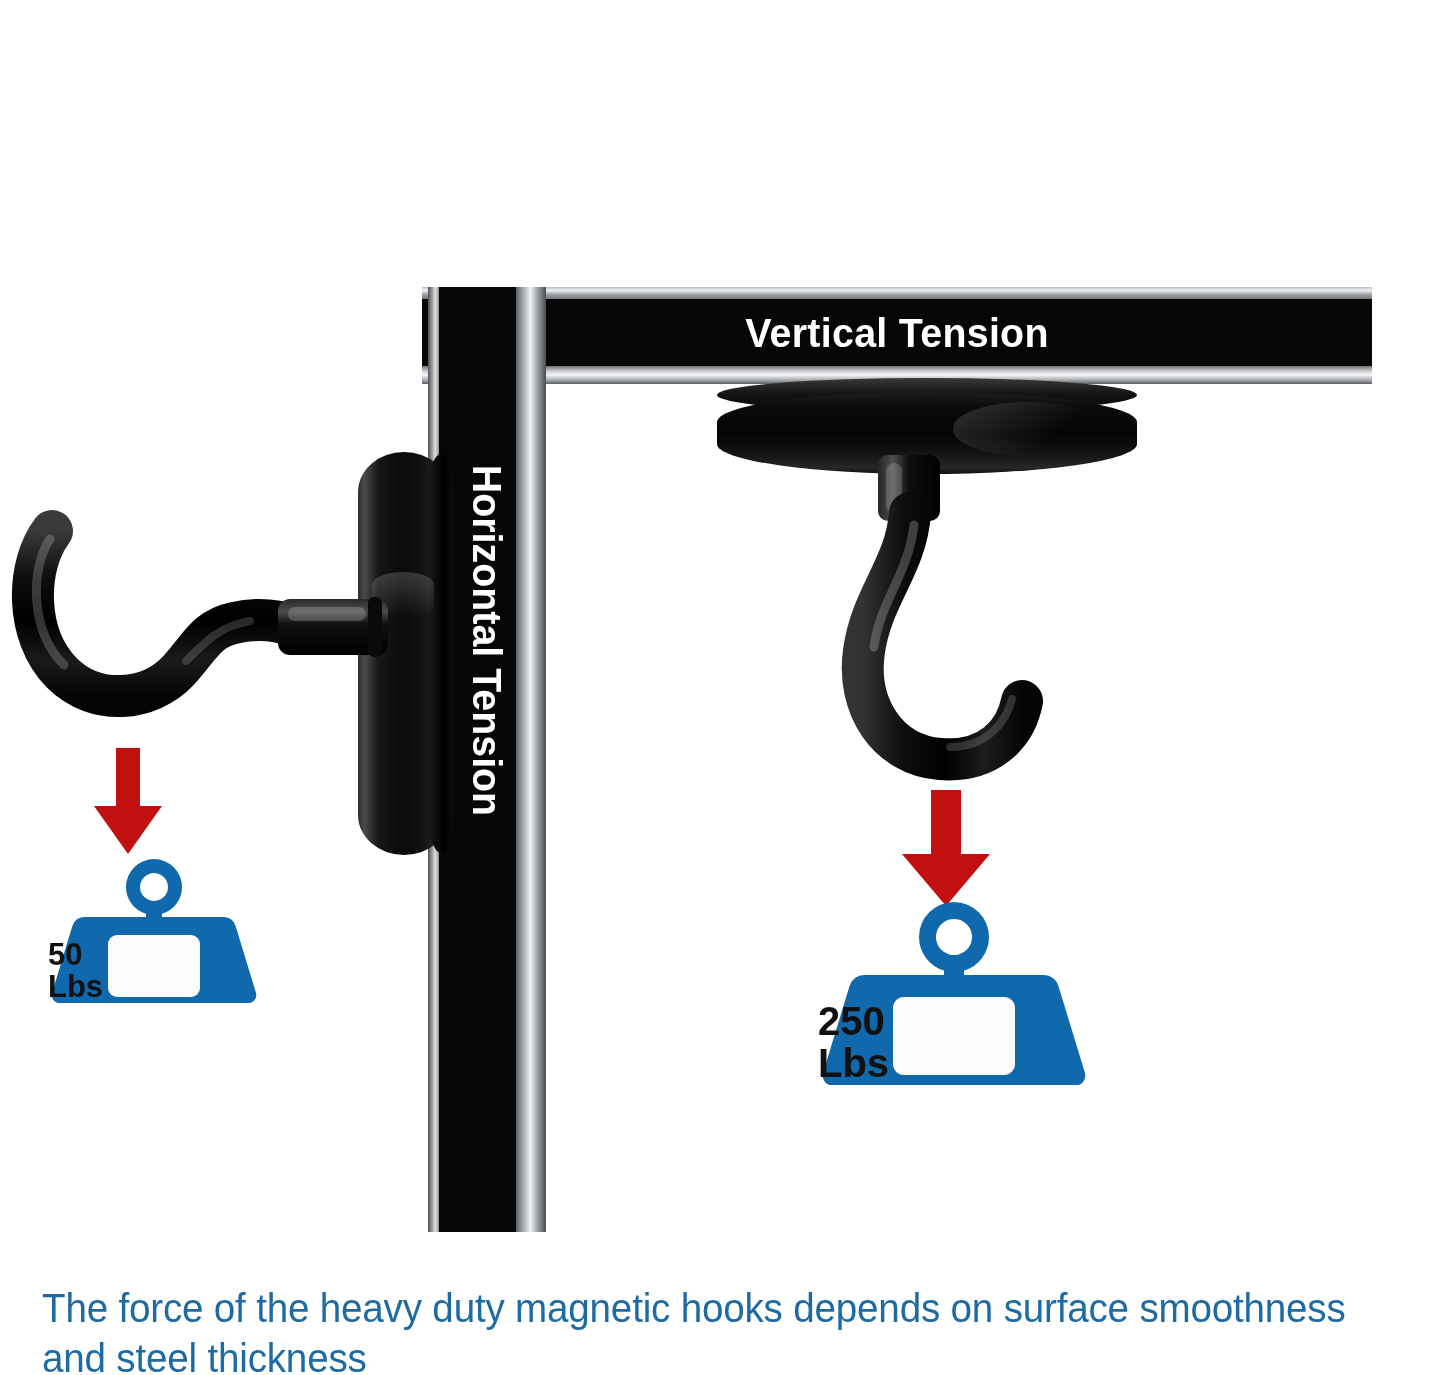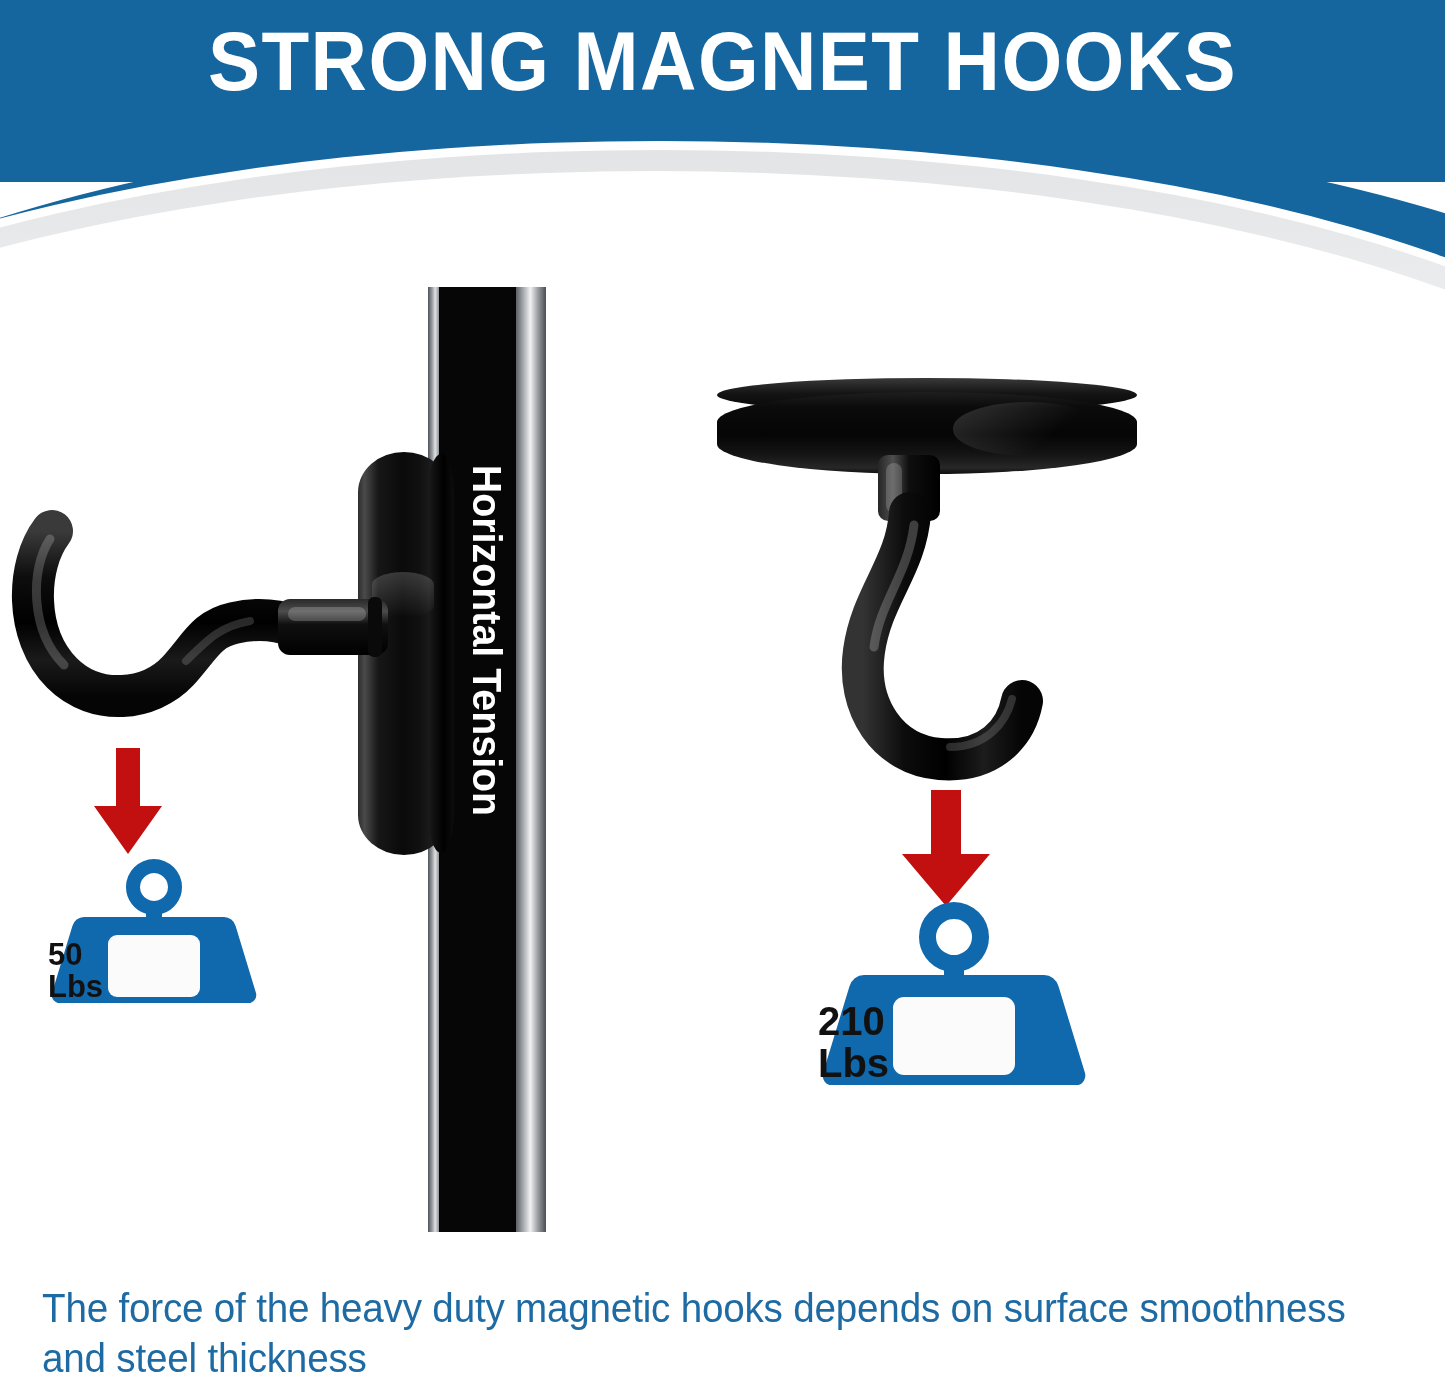--- a/index.html
+++ b/index.html
@@ -299,29 +299,27 @@
     letter-spacing: -0.2px;
     transform: scaleX(0.965);
     transform-origin: left top;
   }
 </style>
 </head>
 <body>
 
 <div id="page">
 
-  <div class="header-band">
-    <div class="header-blue"></div>
-    <div class="swoosh-blue"></div>
-    <div class="swoosh-white"></div>
-    <div class="swoosh-gray"></div>
-    <div class="swoosh-white2"></div>
-    <div class="header-title">STRONG MAGNET HOOKS</div>
-  </div>
-
+
+  <div class="ceiling-bar">
+    <div class="ceiling-top-metal"></div>
+    <div class="ceiling-black"></div>
+    <div class="ceiling-bottom-metal"></div>
+    <div class="ceiling-label">Vertical Tension</div>
+  </div>
 
   <div class="wall-bar">
     <div class="wall-left-metal"></div>
     <div class="wall-black"></div>
     <div class="wall-right-metal"></div>
     <div class="wall-label">
       <span>Horizontal Tension</span>
     </div>
   </div>
 
@@ -449,19 +447,19 @@
                a 15 15 0 0 1 14.5 -11.3
                L 126 78
                L 126 73.5
                a 35 35 0 0 1 -25 -33.5
                a 35 35 0 0 1 35 -35
                Z
                M 136 22
                a 18 18 0 1 0 0.01 0 Z" fill="#1068ad" fill-rule="evenodd"></path>
       <rect x="75" y="100" width="122" height="78" rx="11" fill="#fbfbfb"></rect>
     </svg>
-    <div class="weight-text" style="top:104px; font-size:40px;">210
+    <div class="weight-text" style="top:104px; font-size:40px;">250
 Lbs</div>
   </div>
 
   <div class="caption">The force of the heavy duty magnetic hooks depends on surface smoothness and steel thickness</div>
 
 </div>
 
 </body></html>

